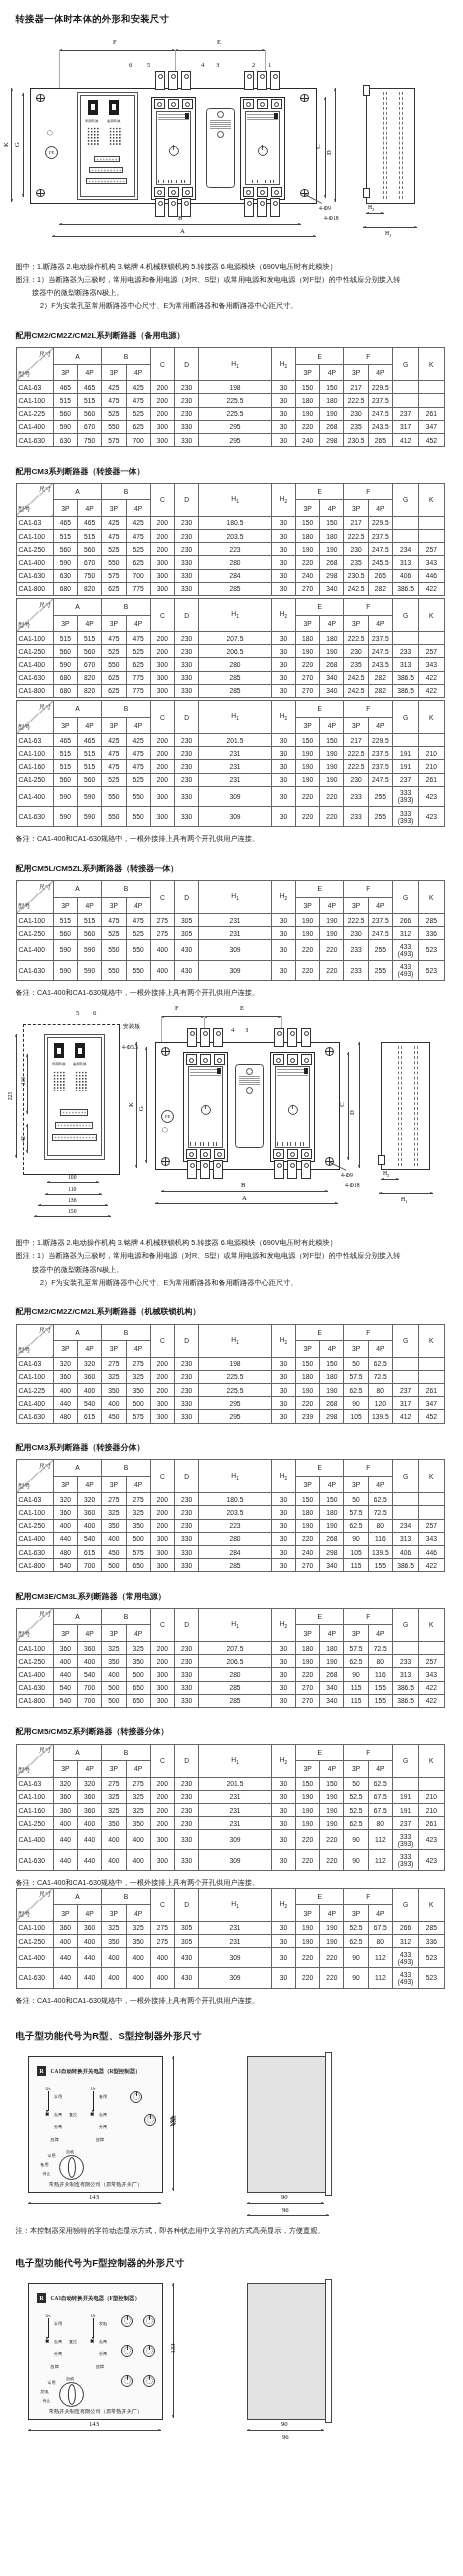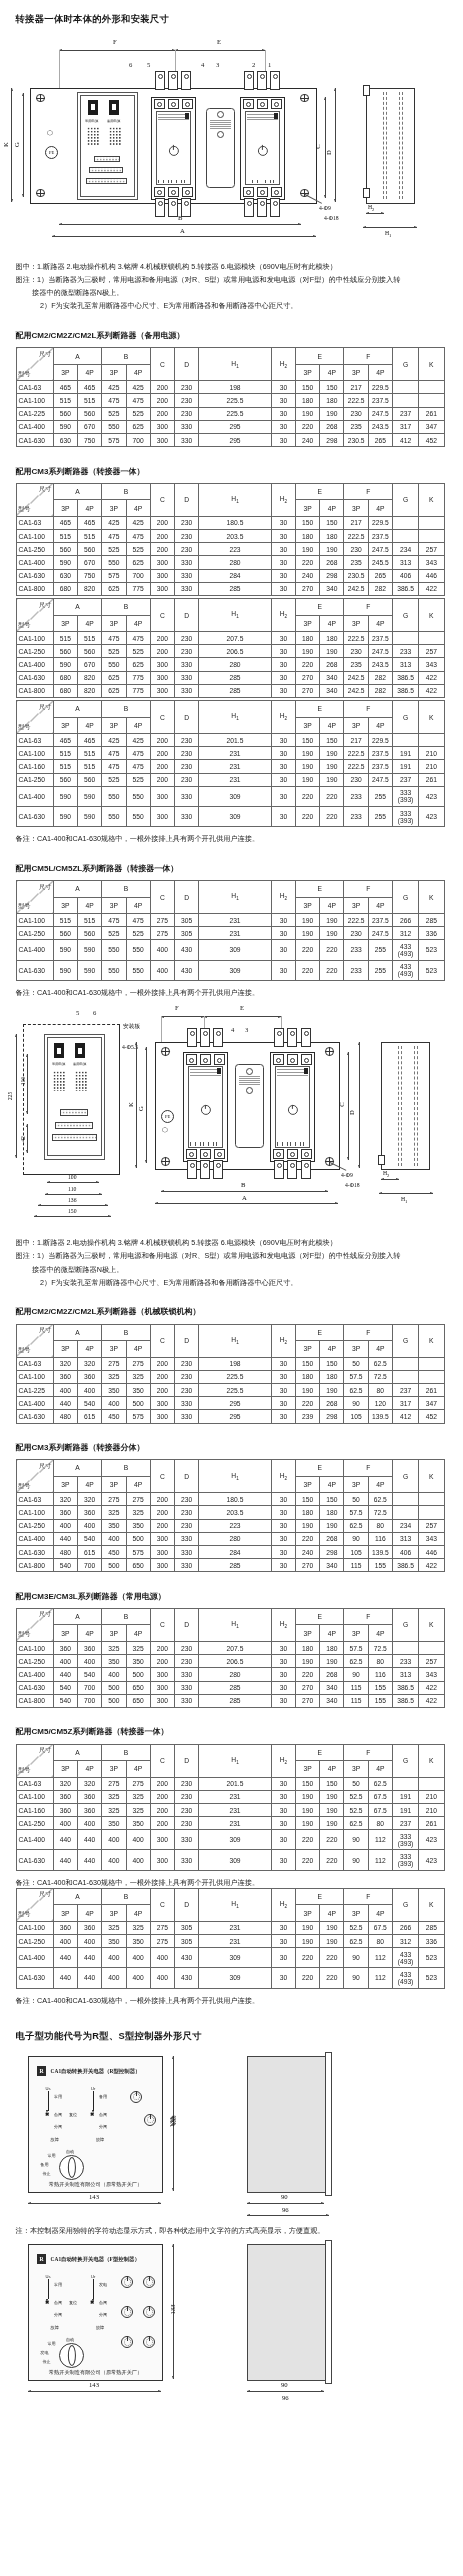--- a/index.html
+++ b/index.html
@@ -1493,21 +1493,21 @@
           <td>270</td>
           <td>340</td>
           <td>115</td>
           <td>155</td>
           <td>386.5</td>
           <td>422</td>
         </tr>
       </tbody>
     </table>
 
-  <h2 class="tbl-title">配用CM5/CM5Z系列断路器（转接器一体）</h2>
+  <h2 class="tbl-title">配用CM5/CM5Z系列断路器（转接器分体）</h2>
   <table class="dim">
       <colgroup>
         <col style="width: 37px;">
         <col style="width: 24px;">
         <col style="width: 24px;">
         <col style="width: 24px;">
         <col style="width: 24px;">
         <col style="width: 24px;">
         <col style="width: 24px;">
         <col style="width: 72px;">
@@ -1810,20 +1810,21 @@
     <span class="dlab" style="left:89px;top:145px;">143</span>
     <div class="side-body" style="left:247px;top:7.7px;width:77px;height:135px;"></div>
     <div class="side-flange" style="left:325px;top:4.1px;width:5.2px;height:142px;"></div>
     <div class="dl" style="left:247px;top:155px;width:77px;"></div>
     <span class="dlab" style="left:281px;top:145px;">90</span>
     <div class="dl" style="left:247px;top:167px;width:82px;"></div>
     <span class="dlab" style="left:282px;top:158px;">96</span>
   </div>
   <p class="note">注：本控制器采用独特的字符动态显示方式，即各种状态用中文字符的方式高亮显示，方便直观。</p>
 
+  <h1 class="sec" style="margin-top:20.6px;">电子型功能代号为F型控制器的外形尺寸</h1>
   <div class="ctrl" style="height:175px;">
     <div class="cpanel" style="left:28px;top:7.7px;width:133px;height:135px;">
       <span class="clogo" style="left:8.2px;top:9.3px;">R</span>
       <span class="ctitle" style="left:21.6px;top:11.3px;">CA1自动转换开关电器（F型控制器）</span>
       <span class="clab" style="left:16.5px;top:29px;">Us</span>
       <span class="clab" style="left:62px;top:29px;">Ur</span>
       <div class="varrow" style="left:18.5px;top:34px;height:20.6px;"></div>
       <div class="varrow" style="left:64px;top:34px;height:20.6px;"></div>
       <span class="clab" style="left:25px;top:37px;">常用</span>
       <span class="clab" style="left:70px;top:37px;">发电</span>

